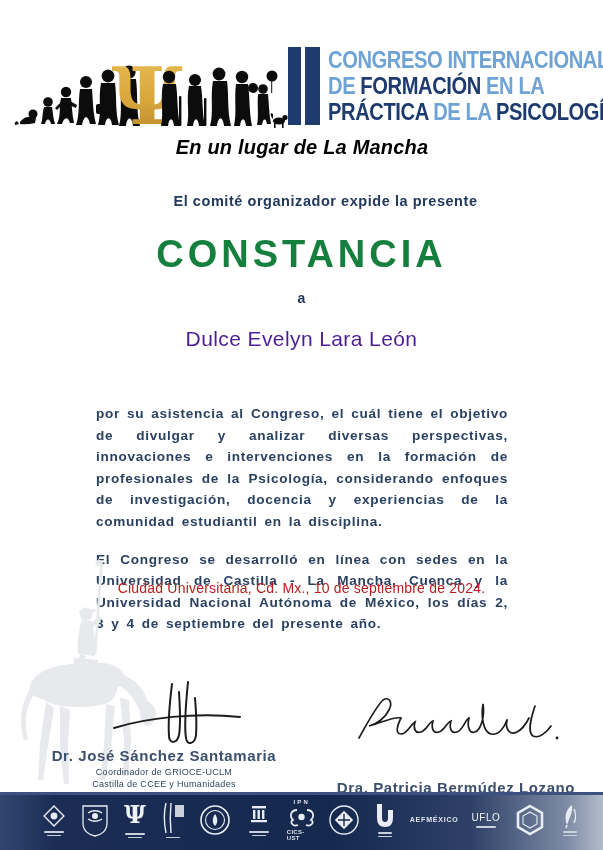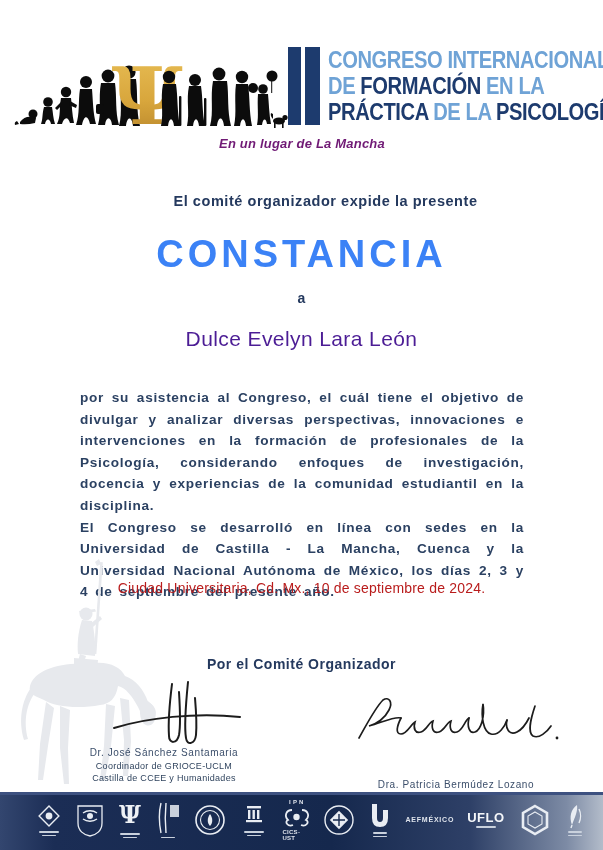--- a/index.html
+++ b/index.html
@@ -19,82 +19,82 @@
   .numeral-bars .bar2 { width:15px; height:78px; background:#1d3b6e; }
   .title-lines { display:flex; flex-direction:column; }
   .t-line {
     font-weight:700; font-size:24px; line-height:26px; white-space:nowrap;
     letter-spacing:-0.5px; transform:scaleX(0.84); transform-origin:left top;
   }
   .t-dark { color:#1d3b6e; }
   .t-light { color:#6fa3d6; }
   .tagline {
     position:absolute; left:1px; right:0; top:136px; text-align:center;
-    font-size:13px; font-weight:700; font-style:italic; color:#701a75;
+    font-size:20px; font-weight:700; font-style:italic; color:#000000;
     letter-spacing:0.2px;
   }
 
   
   .intro {
     position:absolute; left:0; right:0; top:193px; text-align:center;
     font-size:14.5px; font-weight:700; color:#24395e; letter-spacing:0.55px;padding-left:48px;
   }
   .doc-title {
     position:absolute; left:0; right:0; top:233px; text-align:center;
-    font-size:38px; font-weight:700; color:#3b82f6; letter-spacing:4px;
+    font-size:38px; font-weight:700; color:#15803d; letter-spacing:4px;
   }
   .preposition {
     position:absolute; left:0; right:0; top:290px; text-align:center;
     font-size:14px; font-weight:700; color:#24395e;
   }
   .recipient {
     position:absolute; left:0; right:0; top:327px; text-align:center;
     font-size:21px; font-weight:400; color:#4c1d95; letter-spacing:0.4px;
   }
   .body-text {
     position:absolute; left:80px; width:444px; top:387px;
     font-size:13.6px; font-weight:700; color:#2b4162;
     letter-spacing:0.7px; word-spacing:2.5px; line-height:21.6px;
     text-align:justify;
   }
-  .body-text p { margin:0; }
+  .body-text p { margin:16px; }
   .dateline {
     position:absolute; left:0; right:0; top:580px; text-align:center;
     font-size:14px; font-weight:400; color:#b91c1c; letter-spacing:0.2px;
   }
   .committee {
     position:absolute; left:0; right:0; top:656px; text-align:center;
     font-size:14px; font-weight:700; color:#24395e; letter-spacing:0.5px;
   }
 
   
   .watermark { position:absolute; left:2px; top:558px; opacity:1; }
 
   
   .sig-scribble-left  { position:absolute; left:100px; top:680px; }
   .sig-scribble-right { position:absolute; left:355px; top:694px; }
   .sig-block { position:absolute; top:747px; text-align:center; }
   .sig-left  { left:33px;  width:262px; }
   .sig-right { left:323px; width:266px;margin-top:32px; }
-  .sig-name  { font-size:10px; font-weight:400; color:#3c4f6b; letter-spacing:0.6px; }
+  .sig-name  { font-size:15px; font-weight:700; color:#3c4f6b; letter-spacing:0.6px; }
   .sig-role  { font-size:9px; font-weight:400; color:#31455f; letter-spacing:0.3px; margin-top:3px; line-height:11px; }
   .sig-role + .sig-role { margin-top:1px; }
 
   
   .footer-bar {
     position:absolute; left:0; bottom:0; width:603px; height:58px;
     background:linear-gradient(90deg,#33466f 0%,#1b2d55 9%,#15284d 55%,#2e4067 78%,#7d8ba5 94%,#b3bcca 100%);
     border-top:3px solid #3d5180;
     display:flex; align-items:center; justify-content:center; gap:13px;
     padding:0 30px 6px 48px;
   }
   .flogo { display:flex; flex-direction:column; align-items:center; gap:1px; color:#eef1f5; }
   .flogo svg { display:block; }
   .flogo-txt { font-size:6px; font-weight:700; letter-spacing:0.3px; color:#dfe4ec; line-height:6px; }
-  .uflo-txt  { font-size:13px; font-weight:700; letter-spacing:0.5px; color:#f4f6f9; line-height:13px; }
+  .uflo-txt  { font-size:10px; font-weight:400; letter-spacing:0.5px; color:#f4f6f9; line-height:13px; }
   .aef-txt   { font-size:7px; font-weight:700; letter-spacing:0.8px; color:#dfe4ec; }
   .cap { width:20px; height:2px; background:#c9d1dd; border-radius:1px; margin-top:1px; }
   .cap.s { width:14px; height:1.5px; }
 </style>
 </head>
 <body>
 
 <div class="page">
 
   <svg class="header-logo" width="282" height="88" viewBox="0 0 282 88">
@@ -231,21 +231,20 @@
       <path d="M58,148 L58,190 L62,226 L67,226 L66,190 L68,152 Z" stroke="none"></path>
       <path d="M104,146 L102,188 L98,222 L103,222 L109,188 L113,148 Z" stroke="none"></path>
       <path d="M118,140 L122,182 L121,218 L126,218 L129,184 L127,142 Z" stroke="none"></path>
 
       <path d="M29,130 C20,142 16,162 22,182 l4,-1 C21,163 25,145 33,135 Z" stroke="none"></path>
 
       <path d="M72,100 L96,102 L94,126 L72,124 Z" stroke="none"></path>
     </g>
   </svg>
 
-  <div class="committee">Por el Comité Organizador</div>
 
   <svg class="sig-scribble-left" width="150" height="70" viewBox="0 0 150 70" fill="none" stroke="#1c1c1c" stroke-width="2" stroke-linecap="round">
     <path d="M72,4 C70,20 68,42 69,56 C69,64 77,64 79,55 C81,44 80,28 79,12"></path>
     <path d="M88,2 C86,22 84,46 86,58 C87,66 95,64 96,55 C97,44 96,30 95,18"></path>
     <path d="M14,48 C46,38 96,32 140,37"></path>
   </svg>
 
   <svg class="sig-scribble-right" width="205" height="52" viewBox="0 0 205 52" fill="none" stroke="#1c1c1c" stroke-width="1.7" stroke-linecap="round">
     <path d="M4,44 C12,30 20,14 28,6 C34,2 38,8 34,16 C30,24 22,30 14,32 C28,28 40,22 46,24"></path>
     <path d="M46,24 C42,32 40,40 46,40 C52,40 56,30 60,28 C58,34 60,40 66,38 C72,36 74,28 78,27 C76,34 78,40 84,38 C90,36 92,28 96,27 C94,34 96,40 102,38 C108,36 110,26 114,24"></path>

